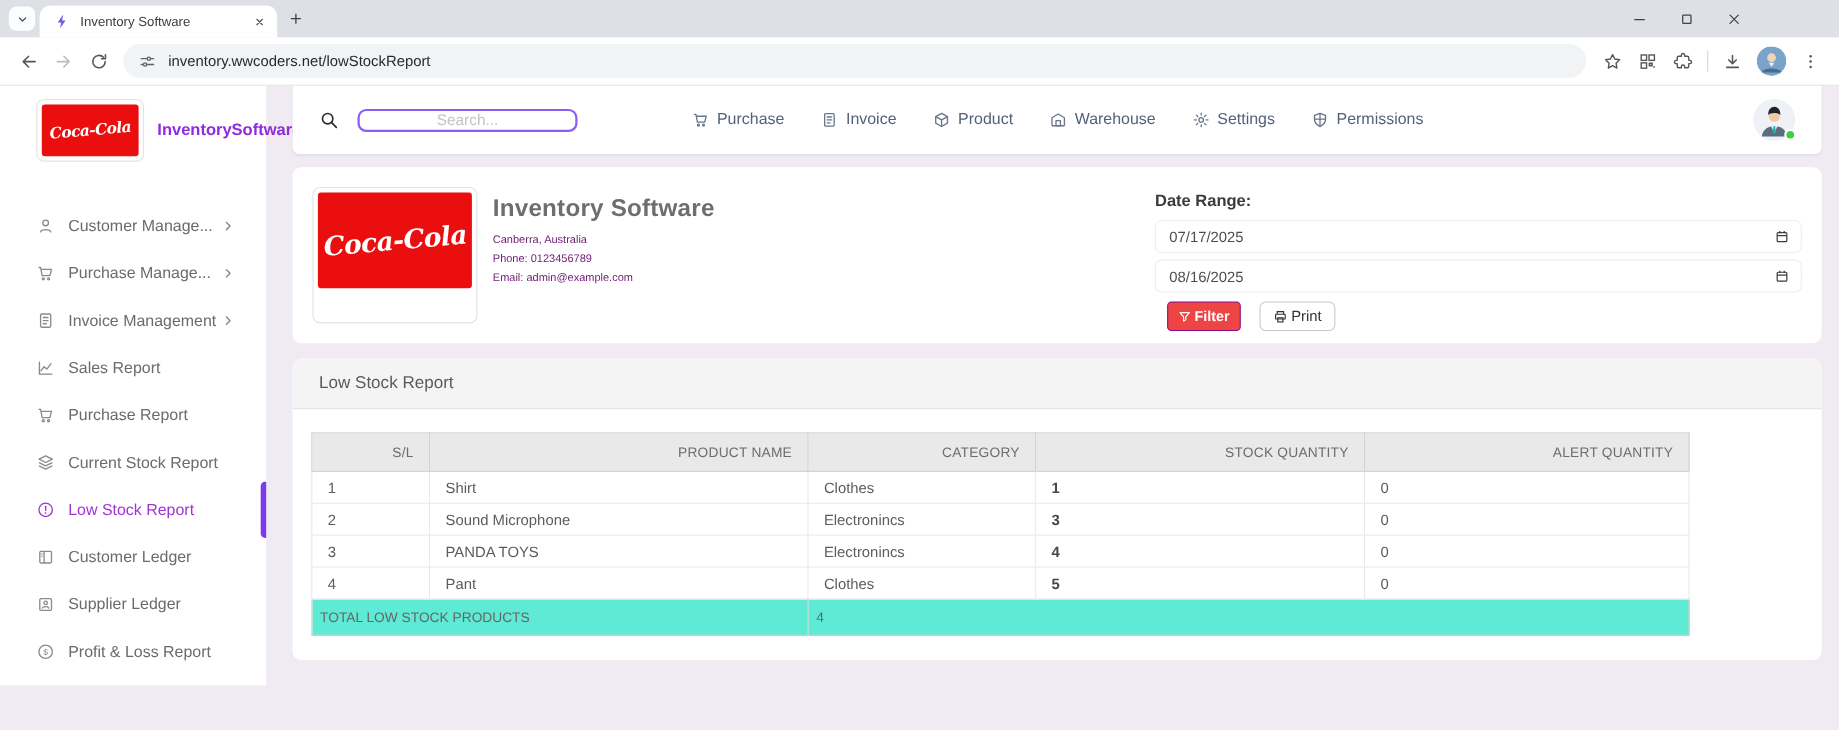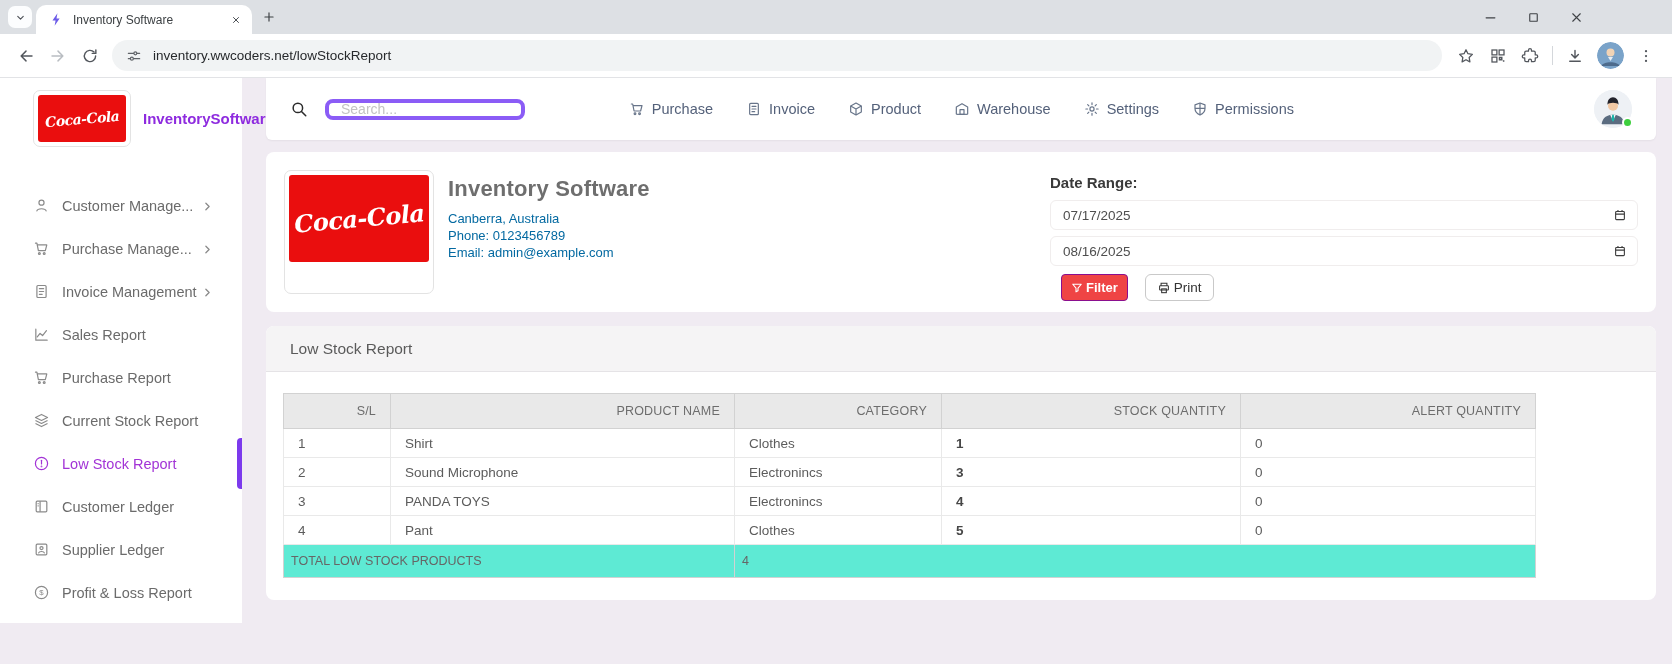--- a/index.html
+++ b/index.html
@@ -45,36 +45,36 @@
   .mi-chevron { position:absolute; right:28px; width:13px; height:13px; color:#8a8a8a; }
   .mi-chevron svg { width:13px; height:13px; }
   .menu-item.active { color:#a233d6; }
   .menu-item.active .mi-icon { color:#a233d6; }
   .menu-item.active::after { content:""; position:absolute; right:0; top:-4px; bottom:-4px; width:5px; background:#7c3aed; border-radius:4px 0 0 4px; }
 
   
   .main { position:absolute; left:242px; top:78px; right:0; bottom:0; }
   .topnav { margin:0 16px 0 24px; height:62px; background:#fff; border-radius:0 0 6px 6px; box-shadow:0 1px 2px rgba(0,0,0,.05); display:flex; align-items:center; padding:0 24px; }
   .search-icon { width:18px; height:18px; color:#2b2b2b; flex:0 0 auto; }
-  .search-input { width:200px; height:21px; margin-left:17px; border:4px solid #8b5cf6; border-radius:8px; padding:0 12px; font-size:14px; color:#444; font-family:inherit; outline:none; }
+  .search-input { width:200px; height:21px; margin-left:17px; border:2px solid #8b5cf6; border-radius:8px; padding:0 12px; font-size:14px; color:#444; font-family:inherit; outline:none;text-align:center; }
   .search-input::placeholder { color:#c3c3c3; }
   .nav-links { margin-left:auto; display:flex; align-items:center; gap:33px; }
   .nav-link { display:flex; align-items:center; gap:7px; color:#54617a; font-size:14.5px; cursor:pointer; white-space:nowrap; }
   .nav-link svg { width:16px; height:16px; color:#68758a; }
   .nav-avatar { position:relative; margin-left:300px; width:38px; height:38px; flex:0 0 auto; cursor:pointer; }
   .nav-avatar .av-img { width:38px; height:38px; border-radius:50%; overflow:hidden; background:#edf1f5; }
   .nav-avatar .status-dot { position:absolute; right:-1px; bottom:0; width:11px; height:11px; border-radius:50%; background:#3ecf3e; border:2px solid #fff; }
 
   .card { background:#fff; border-radius:8px; }
   .card-company { margin:12px 16px 0 24px; height:160px; display:flex; padding:18px; }
   .card-company .logo-red { width:140px; height:87px; }
   .card-company .coke-script { font-size:24px; }
   .company-info { margin-left:14px; padding-top:6px; }
   .company-info h1 { font-size:22px; color:#6e6e6e; letter-spacing:.2px; }
-  .company-lines { margin-top:8px; font-size:13px; color:#0369a1; line-height:17px; }
+  .company-lines { margin-top:8px; font-size:10px; color:#701a75; line-height:17px; }
   .filter-block { margin-left:auto; width:588px; padding-top:4px; }
   .fb-label { font-size:15px; font-weight:bold; color:#3a3a3a; margin-bottom:9px; }
   .date-input { width:100%; height:30px; background:#fff; border:1px solid #f0eded; border-radius:6px; display:flex; align-items:center; justify-content:space-between; padding:0 10px 0 12px; margin-bottom:6px; font-size:13.5px; color:#4e4e4e; cursor:text; }
   .date-input svg { width:14px; height:14px; color:#3d3d3d; }
   .fb-actions { margin-top:8px; padding-left:11px; display:flex; gap:17px; }
   .btn { display:flex; align-items:center; gap:3px; cursor:pointer; font-family:inherit; }
   .btn-filter { background:#ef4444; color:#fff; border:1px solid #8a0f8f; border-radius:4px; font-size:13px; font-weight:bold; padding:5px 9px; }
   .btn-filter svg { width:12px; height:12px; }
   .btn-print { background:#fff; color:#333; border:1px solid #c9c9c9; border-radius:6px; font-size:13.5px; padding:5px 11px; }
   .btn-print svg { width:14px; height:14px; }

